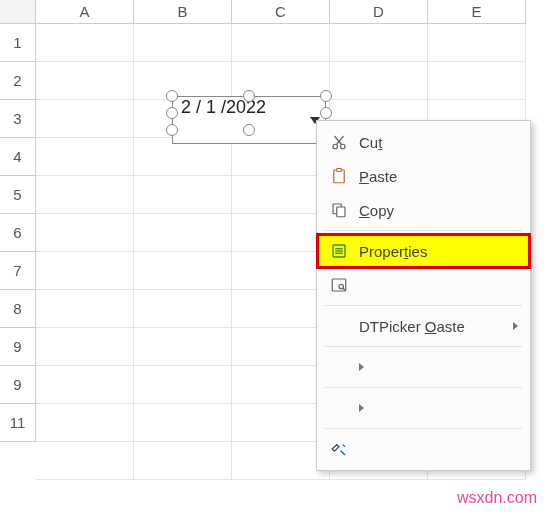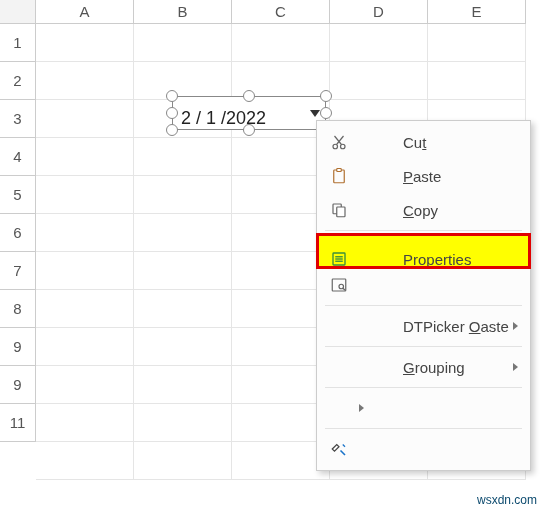--- a/index.html
+++ b/index.html
@@ -68,25 +68,25 @@
     height: 38px;
     border-right: 1px solid #e5e5e5;
     border-bottom: 1px solid #e5e5e5;
   }
   
   .dtpicker {
     position: absolute;
     left: 172px;
     top: 96px;
     width: 154px;
-    height: 34px;
+    height: 48px;
     background: #fff;
     border: 1px solid #888;
     display: flex;
-    align-items: flex-end;
+    align-items: flex-start;
     padding-left: 8px;
     font-size: 18px;
     color: #222;
   }
   .dtpicker .dropdown-btn {
     margin-left: auto;
     width: 20px;
     height: 100%;
     display:flex;
     align-items:center;
@@ -136,46 +136,45 @@
     position: relative;
   }
   .menu-item .icon {
     width: 24px;
     display: flex;
     align-items: center;
     justify-content: center;
     margin-right: 8px;
     font-size: 16px;
   }
-  .menu-item .label { flex: 1; margin-left: 44px; }
+  .menu-item .label { flex: 1; }
   .menu-item.highlight {
     background: #ffff00;
     outline: 3px solid #e00000;
     outline-offset: -2px;
-    align-items: flex-end;
   }
   .menu-sep {
     height: 1px;
     background: #e2e2e2;
     margin: 3px 8px;
   }
   .submenu-arrow {
     width: 0; height: 0;
     border-top: 4px solid transparent;
     border-bottom: 4px solid transparent;
     border-left: 5px solid #777;
   }
   .underline-char { text-decoration: underline; }
   
   .watermark {
     position: absolute;
     right: 6px;
     bottom: 6px;
-    font-size: 12px;
-    color: #0c4a6e;
+    font-size: 16px;
+    color: #ec4899;
     background: rgba(255,255,255,0.8);
     padding: 1px 3px;
   }
   
   svg { width: 18px; height: 18px; }
 </style>
 </head>
 <body>
 
 <div class="sheet">
@@ -353,21 +352,20 @@
   </div>
   <div class="menu-sep"></div>
   <div class="menu-item">
     <span class="icon"></span>
     <span class="label"><span>DTPicker </span><span class="underline-char">O</span><span>aste</span></span>
     <span class="submenu-arrow"></span>
   </div>
   <div class="menu-sep"></div>
   <div class="menu-item">
     <span class="icon"></span>
-    <span class="label"><span class="underline-char">G</span><span>rouping</span></span>
     <span class="submenu-arrow"></span>
   </div>
   <div class="menu-sep"></div>
   <div class="menu-item">
     <span class="icon"></span>
     <span class="submenu-arrow"></span>
   </div>
   <div class="menu-sep"></div>
   <div class="menu-item">
     <span class="icon">

